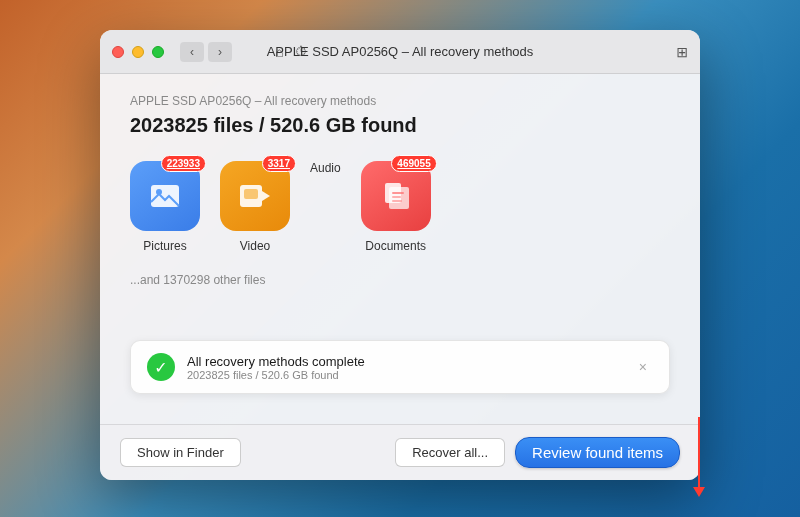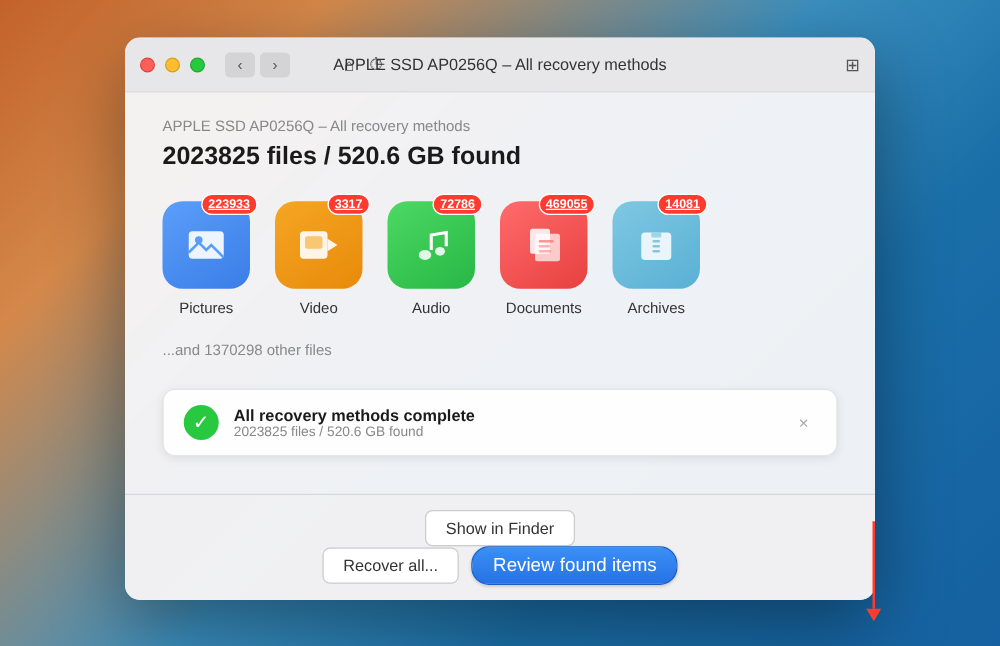--- a/index.html
+++ b/index.html
@@ -217,21 +217,21 @@
       font-size: 16px;
       flex-shrink: 0;
     }
 
     .recovery-text {
       flex: 1;
     }
 
     .recovery-title {
       font-size: 13px;
-      font-weight: 700;
+      font-weight: 400;
       color: #1a1a1a;
     }
 
     .recovery-subtitle {
       font-size: 11px;
       color: #888;
     }
 
     .banner-close {
       color: #aaa;
@@ -242,21 +242,20 @@
 
     
     .bottom-bar {
       display: flex;
       align-items: center;
       justify-content: space-between;
       padding: 12px 20px;
       border-top: 1px solid rgba(0,0,0,0.1);
       background: rgba(240,240,242,0.8);
       flex-shrink: 0;
-      flex-direction: column;
     }
 
     .show-finder-btn {
       background: white;
       border: 1px solid rgba(0,0,0,0.2);
       border-radius: 6px;
       padding: 6px 16px;
       font-size: 13px;
       color: #333;
       cursor: pointer;
@@ -373,64 +372,39 @@
               <polygon points="33,18 25,13 25,23" fill="white" fill-opacity="0.9"></polygon>
               <rect x="7" y="11" width="14" height="10" rx="2" fill="#f5a623" fill-opacity="0.6"></rect>
             </svg>
           </div>
           <div class="badge">3317</div>
         </div>
         <span class="file-type-label">Video</span>
       </div>
 
       <div class="file-type-item">
-        <div class="file-icon-wrapper">
-          <div class="file-icon fi-audio">
-            <svg width="36" height="36" viewBox="0 0 36 36" fill="none">
-              <ellipse cx="13" cy="26" rx="5" ry="4" fill="white" fill-opacity="0.85"></ellipse>
-              <ellipse cx="25" cy="23" rx="4" ry="3.5" fill="white" fill-opacity="0.85"></ellipse>
-              <path d="M18 22 L18 10 L30 8 L30 19" stroke="white" stroke-width="2.5" fill="none"></path>
-            </svg>
-          </div>
-          <div class="badge">72786</div>
-        </div>
         <span class="file-type-label">Audio</span>
       </div>
 
       <div class="file-type-item">
         <div class="file-icon-wrapper">
           <div class="file-icon fi-documents">
             <svg width="36" height="36" viewBox="0 0 36 36" fill="none">
               <rect x="7" y="5" width="16" height="20" rx="2" fill="white" fill-opacity="0.85"></rect>
               <rect x="11" y="9" width="20" height="22" rx="2" fill="white" fill-opacity="0.7"></rect>
               <rect x="14" y="14" width="12" height="2" rx="1" fill="#ff6b6b" fill-opacity="0.7"></rect>
               <rect x="14" y="18" width="9" height="2" rx="1" fill="#ff6b6b" fill-opacity="0.5"></rect>
               <rect x="14" y="22" width="10" height="2" rx="1" fill="#ff6b6b" fill-opacity="0.5"></rect>
             </svg>
           </div>
           <div class="badge">469055</div>
         </div>
         <span class="file-type-label">Documents</span>
       </div>
 
-      <div class="file-type-item">
-        <div class="file-icon-wrapper">
-          <div class="file-icon fi-archives">
-            <svg width="36" height="36" viewBox="0 0 36 36" fill="none">
-              <rect x="6" y="8" width="24" height="22" rx="3" fill="white" fill-opacity="0.85"></rect>
-              <rect x="14" y="8" width="8" height="4" rx="1" fill="#7ec8e3" fill-opacity="0.7"></rect>
-              <rect x="15" y="14" width="6" height="2" rx="1" fill="#5ab0d4" fill-opacity="0.7"></rect>
-              <rect x="15" y="18" width="6" height="2" rx="1" fill="#5ab0d4" fill-opacity="0.7"></rect>
-              <rect x="15" y="22" width="6" height="2" rx="1" fill="#5ab0d4" fill-opacity="0.7"></rect>
-            </svg>
-          </div>
-          <div class="badge">14081</div>
-        </div>
-        <span class="file-type-label">Archives</span>
-      </div>
 
     </div>
 
     <div class="other-files-text">...and 1370298 other files</div>
 
     <div class="recovery-banner">
       <div class="recovery-check">✓</div>
       <div class="recovery-text">
         <div class="recovery-title">All recovery methods complete</div>
         <div class="recovery-subtitle">2023825 files / 520.6 GB found</div>

